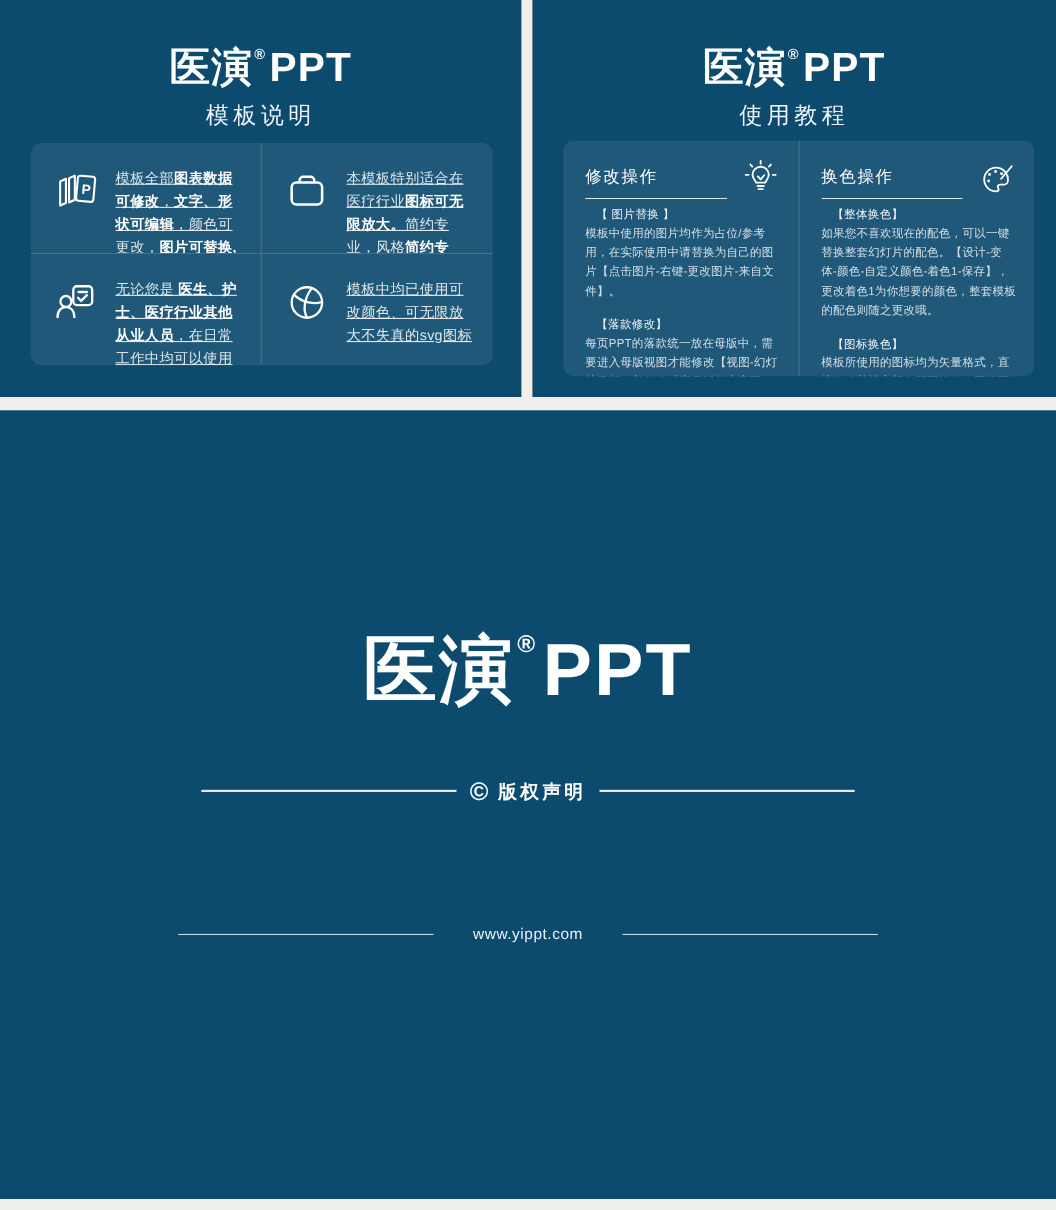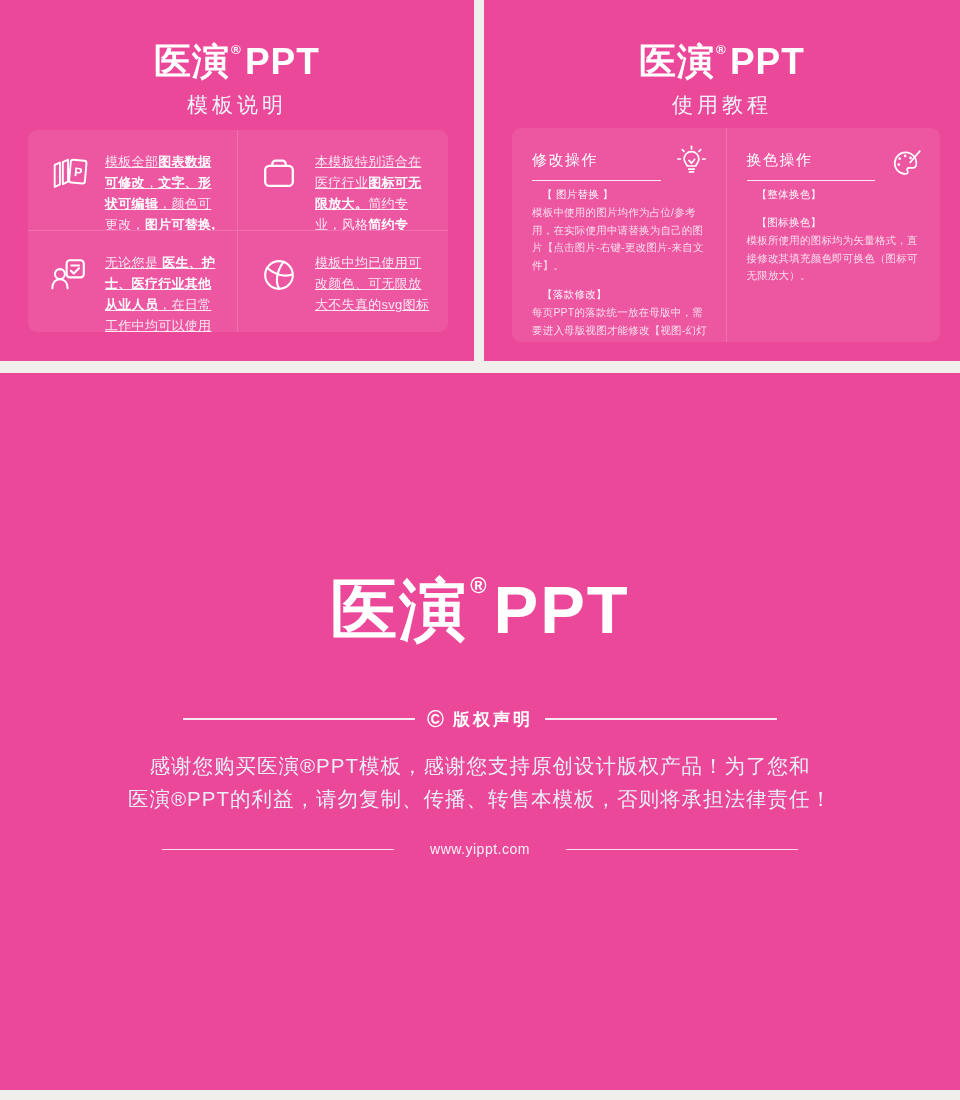--- a/index.html
+++ b/index.html
@@ -1,20 +1,20 @@
 <!DOCTYPE html>
 <html><head>
 <meta charset="utf-8">
 <style>
   * { margin:0; padding:0; box-sizing:border-box; }
   html,body { width:960px; }
   body { font-family:"Liberation Sans","DejaVu Sans",sans-serif; background:#F0EFEC; }
   .page { position:relative; width:960px; height:1100px; background:#F0EFEC; overflow:hidden; }
 
-  .slide { position:relative; background:#ec4899; overflow:hidden; }
+  .slide { position:relative; background:#0c4a6e; overflow:hidden; }
   .top-row { position:absolute; top:0; left:0; width:960px; height:361px; display:flex; }
   .slide-a { width:474px; height:361px; }
   .v-gap { width:10px; height:361px; background:#F0EFEC; }
   .slide-b { width:476px; height:361px; }
   .h-gap { position:absolute; top:361px; left:0; width:960px; height:12px; background:#F0EFEC; }
   .slide-c { position:absolute; top:373px; left:0; width:960px; height:717px; }
   .bottom-strip { position:absolute; top:1090px; left:0; width:960px; height:10px; background:#F0EFEC; }
 
   
   .logo { position:absolute; top:42px; left:0; width:100%; text-align:center; color:#fff;
@@ -168,20 +168,21 @@
                 <path d="M22 10 a12.8 12.8 0 1 0 0 25.6 c2.7 0 3.5 -1.9 2.3 -3.6 c-1.1 -1.6 -0.3 -3.6 2 -3.6 h4.3 a4.3 4.3 0 0 0 4.2 -4.3 A12.8 12.8 0 0 0 22 10 z"></path>
                 <circle cx="15" cy="17.5" r="1.6" fill="currentColor" stroke="none"></circle>
                 <circle cx="21.5" cy="14.2" r="1.6" fill="currentColor" stroke="none"></circle>
                 <circle cx="28" cy="16.5" r="1.6" fill="currentColor" stroke="none"></circle>
                 <circle cx="14" cy="24.5" r="1.6" fill="currentColor" stroke="none"></circle>
                 <path d="M39 8.5 L27.5 22"></path>
               </svg>
             </span>
           </div>
           <p class="tut-label">【整体换色】</p>
+          <p class="tut-body">如果您不喜欢现在的配色，可以一键替换整套幻灯片的配色。【设计-变体-颜色-自定义颜色-着色1-保存】，更改着色1为你想要的颜色，整套模板的配色则随之更改哦。</p>
           <p class="tut-label" style="margin-top:14px">【图标换色】</p>
           <p class="tut-body">模板所使用的图标均为矢量格式，直接修改其填充颜色即可换色（图标可无限放大）。</p>
         </div>
 
       </div>
     </section>
   </div>
 
   <div class="h-gap"></div>
 
@@ -190,24 +191,20 @@
 
     <div class="copy-row">
       <span class="rule"></span>
       <span class="copy-center">
         <span class="copy-glyph">©</span>
         <span class="copy-label">版权声明</span>
       </span>
       <span class="rule"></span>
     </div>
 
-    <div class="notice">
-      <div>感谢您购买医演®PPT模板，感谢您支持原创设计版权产品！为了您和</div>
-      <div>医演®PPT的利益，请勿复制、传播、转售本模板，否则将承担法律责任！</div>
-    </div>
 
     <div class="site-row">
       <span class="rule thin"></span>
       <span class="site-url">www.yippt.com</span>
       <span class="rule thin"></span>
     </div>
   </section>
 
   <div class="bottom-strip"></div>
 

